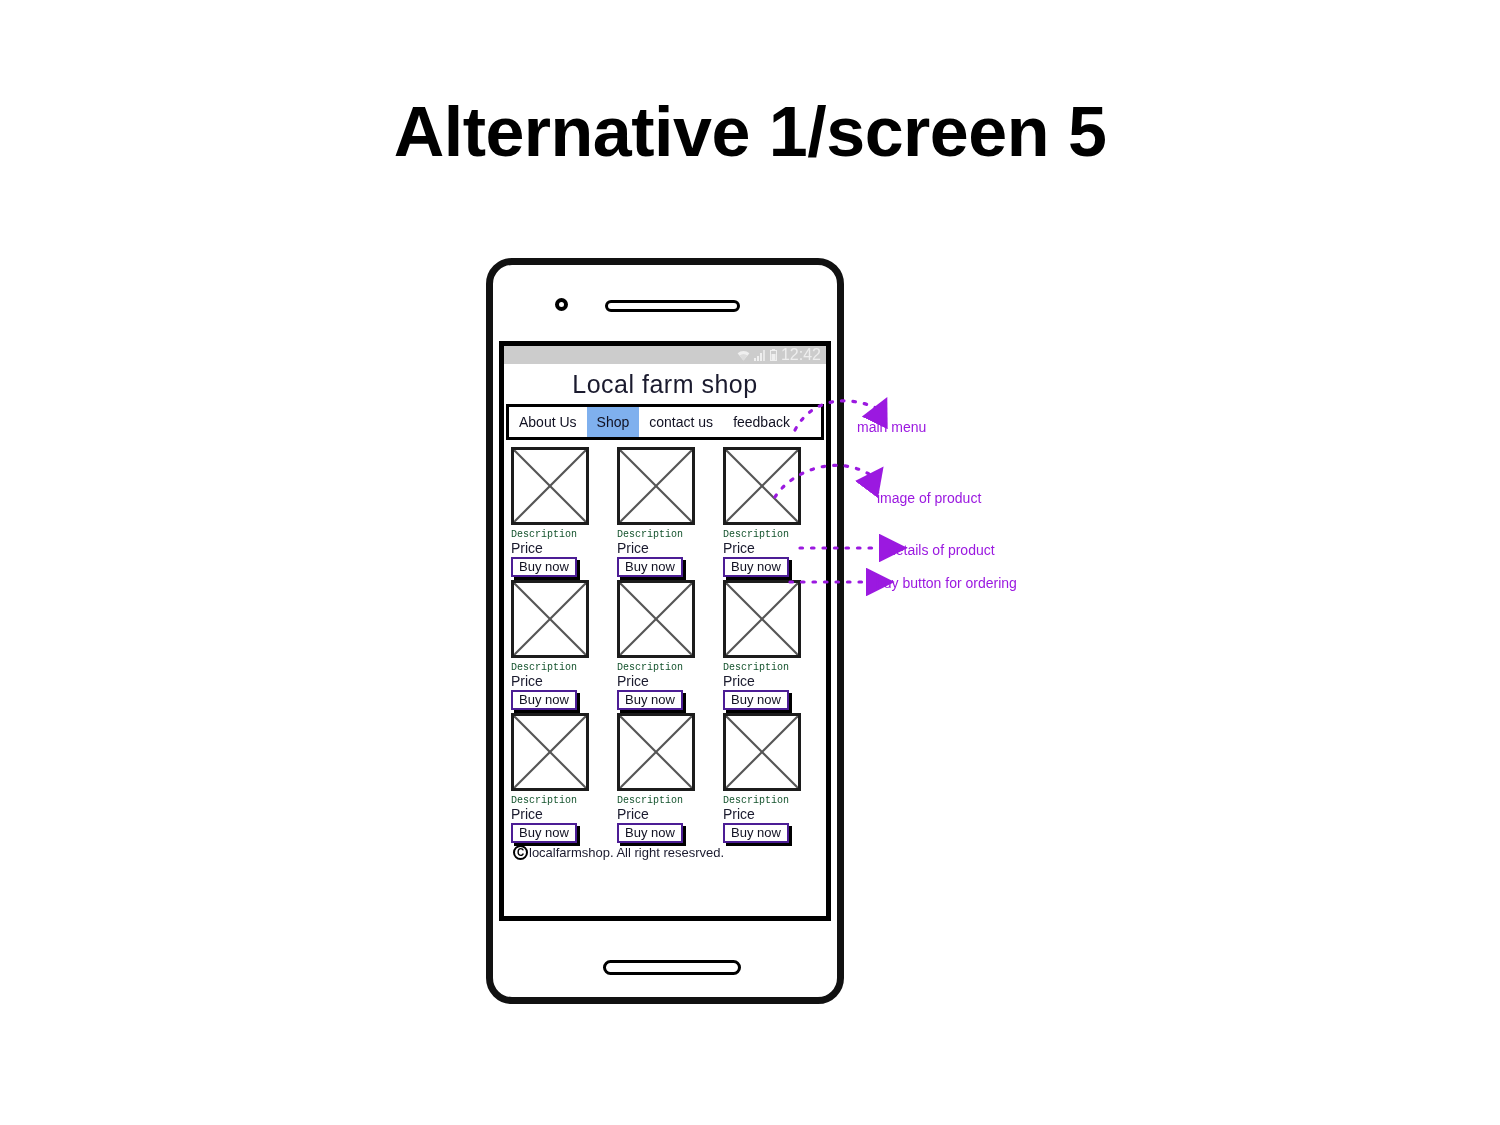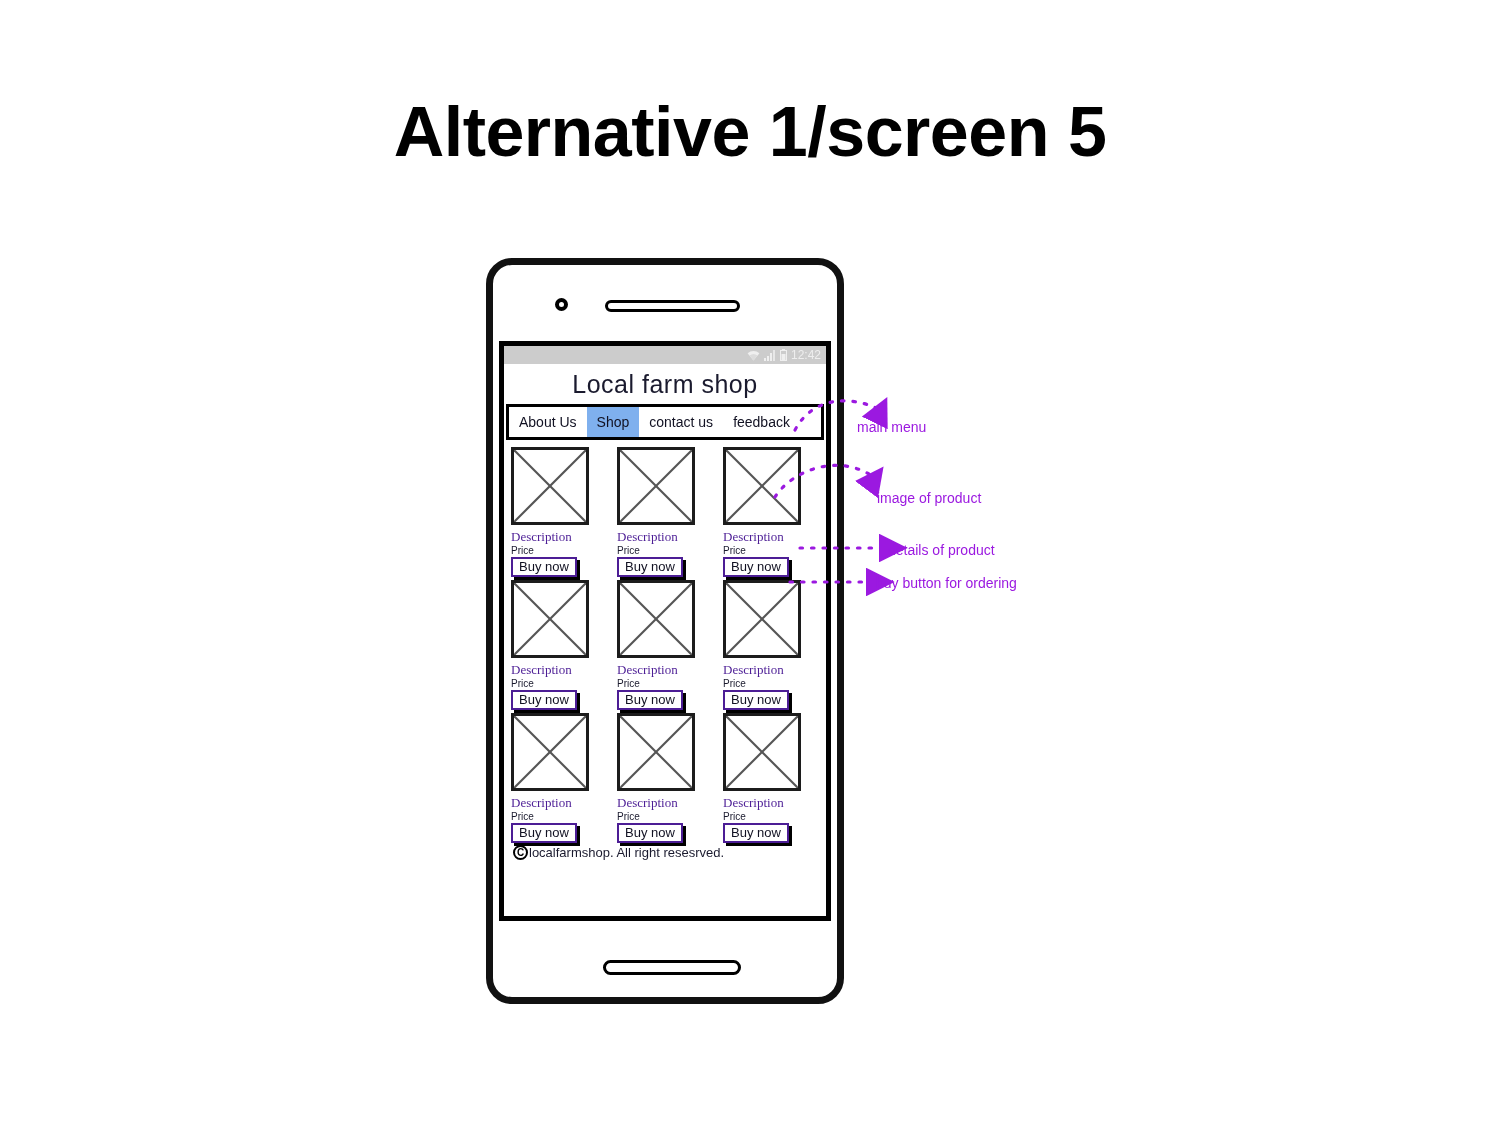--- a/index.html
+++ b/index.html
@@ -91,21 +91,21 @@
     height: 18px;
     background: #cccccc;
     display: flex;
     align-items: center;
     justify-content: flex-end;
     padding-right: 5px;
     gap: 4px;
   }
   .sb-icon { display:flex; align-items:center; }
   .sb-time {
-    font-size: 12px;
+    font-size: 16px;
     color: #eeeeee;
     font-family: "Liberation Sans", sans-serif;
     letter-spacing: 0px;
   }
 
   
   .app-title {
     text-align: center;
     font-family: "Liberation Sans", sans-serif;
     font-size: 25px;
@@ -152,29 +152,29 @@
   .thumb {
     width: 78px;
     height: 78px;
     border: 3px solid #1c1c1c;
     box-sizing: border-box;
     position: relative;
     background: #ffffff;
   }
   .thumb svg { display: block; width: 100%; height: 100%; }
   .desc {
-    font-family: Liberation Serif, serif;
-    font-size: 13px;
-    color: #4c1d95;
+    font-family: Liberation Mono, monospace;
+    font-size: 10px;
+    color: #14532d;
     margin-top: 4px;
     white-space: nowrap;
   }
   .price {
     font-family: "Liberation Sans", sans-serif;
-    font-size: 10px;
+    font-size: 14px;
     color: #1a1a2e;
     margin-top: 0px;
     white-space: nowrap;
   }
   .buy-btn {
     display: inline-block;
     margin-top: 1px;
     border: 2px solid #4c1d95;
     background: #ffffff;
     font-family: "Liberation Sans", sans-serif;

